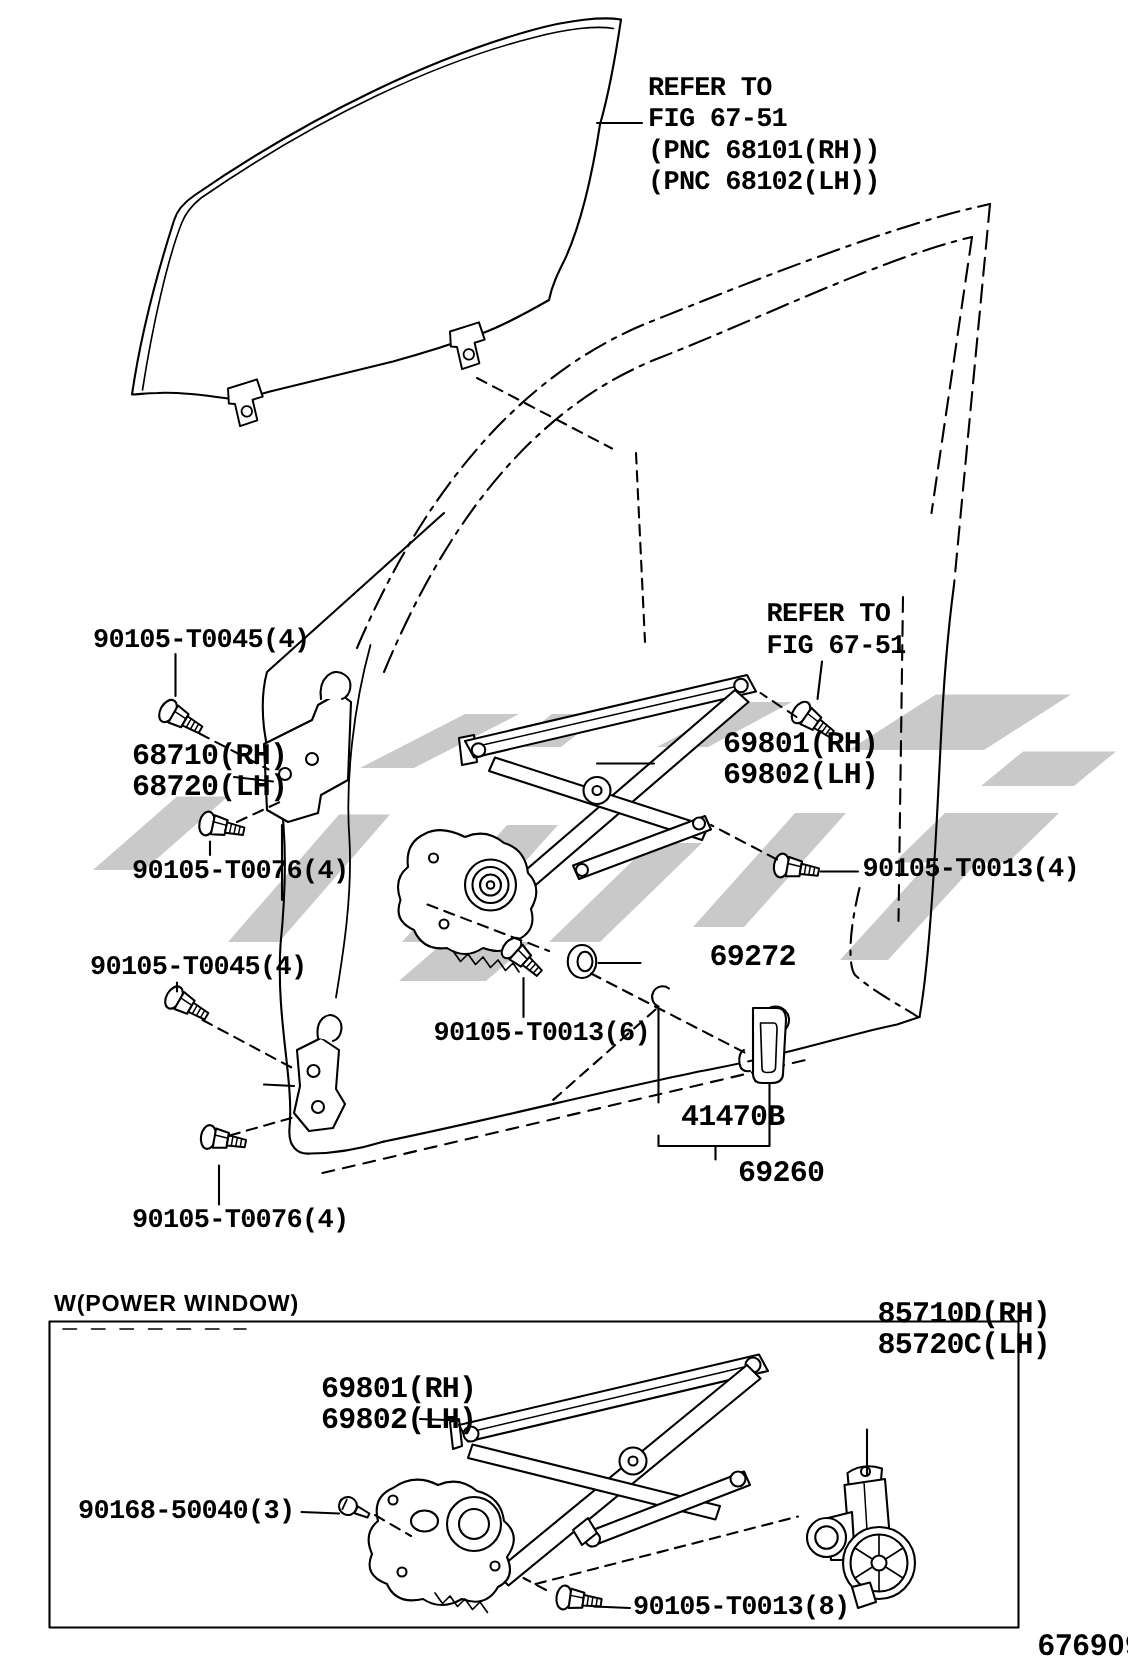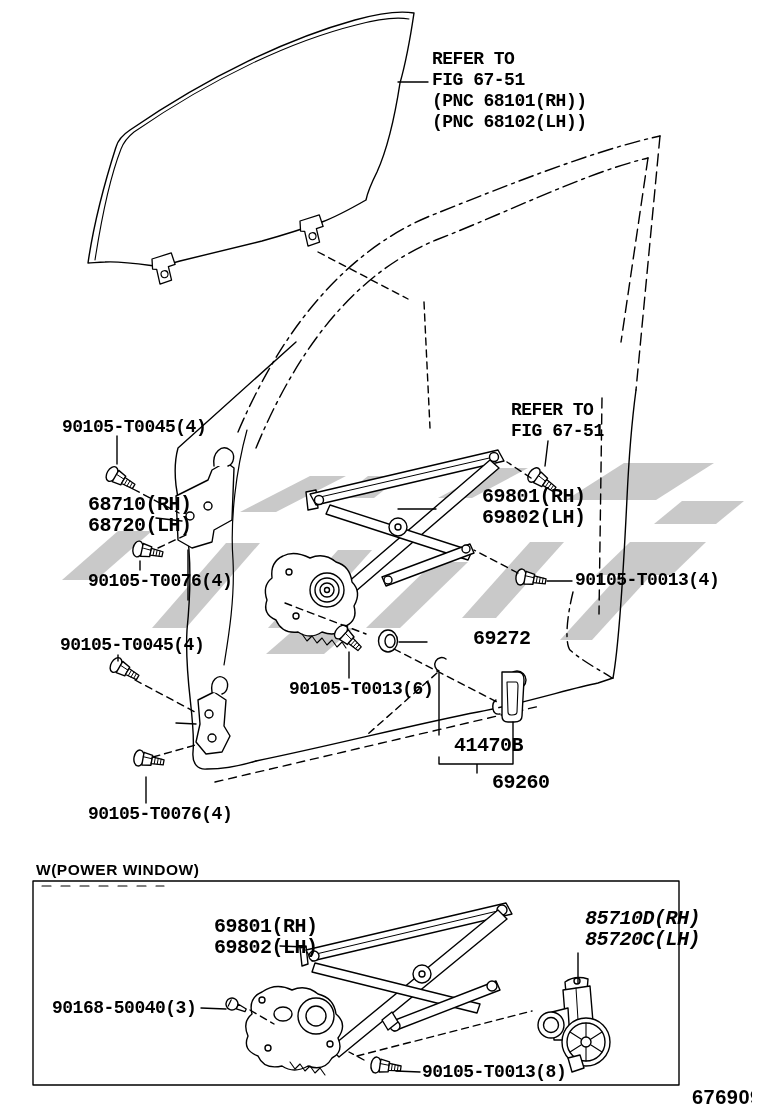--- a/index.html
+++ b/index.html
@@ -261,18 +261,18 @@
 
   <div class="lbl" style="left:60px;top:635px;">90105-T0045(4)</div>
   <div class="lbl" style="left:88px;top:804px;">90105-T0076(4)</div>
 
   <div class="lbl lbl-lg" style="left:411px;top:735px;">41470B</div>
   <div class="lbl lbl-lg" style="left:449px;top:772px;">69260</div>
 
   <div class="lbl sans" style="left:36px;top:861px;font-size:15.5px;line-height:17px;">W(POWER WINDOW)</div>
 
   <div class="lbl lbl-lg" style="left:171px;top:916px;"><span>69801(RH)</span><br><span>69802(LH)</span></div>
-  <div class="lbl lbl-lg" style="left:542px;top:908px;font-style:italic;"><span>85710D(RH)</span><br><span>85720C(LH)</span></div>
+  <div class="lbl lbl-lg" style="left:542px;top:866px;"><span>85710D(RH)</span><br><span>85720C(LH)</span></div>
   <div class="lbl" style="left:52px;top:950px;margin-top:48px;">90168-50040(3)</div>
   <div class="lbl" style="left:422px;top:1062px;">90105-T0013(8)</div>
 
   <div class="lbl sans" style="left:692px;top:1089px;font-size:20px;line-height:17px;letter-spacing:.5px;">676909A</div>
 </div>
 
 </body></html>

